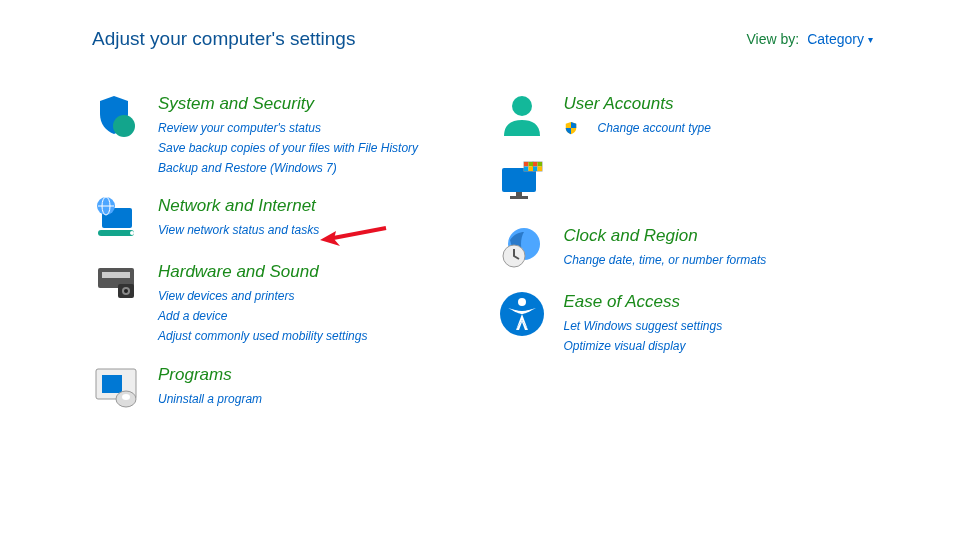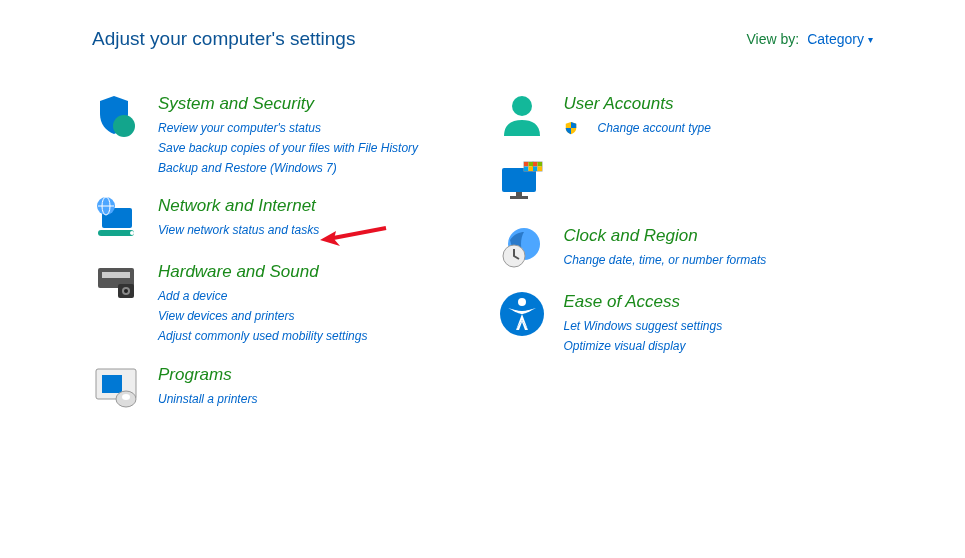--- a/index.html
+++ b/index.html
@@ -156,40 +156,40 @@
           <rect x="6" y="8" width="36" height="20" rx="2" fill="#555"></rect>
           <rect x="10" y="12" width="28" height="6" fill="#ccc"></rect>
           <rect x="26" y="24" width="16" height="14" rx="2" fill="#333"></rect>
           <circle cx="34" cy="31" r="4" fill="#888"></circle>
           <circle cx="34" cy="31" r="2" fill="#222"></circle>
         </svg>
       </div>
       <div class="cat-content">
         <div class="cat-title">Hardware and Sound</div>
         <div class="cat-links">
+          <span class="cat-link">View devices and printers</span>
           <span class="cat-link">Add a device</span>
-          <span class="cat-link">View devices and printers</span>
           <span class="cat-link">Adjust commonly used mobility settings</span>
         </div>
       </div>
     </div>
 
     <div class="category">
       <div class="cat-icon">
         <svg width="48" height="48" viewBox="0 0 48 48">
           <rect x="4" y="6" width="40" height="30" rx="2" fill="#eee" stroke="#999" stroke-width="1"></rect>
           <rect x="10" y="12" width="20" height="18" fill="#0078d4"></rect>
           <ellipse cx="34" cy="36" rx="10" ry="8" fill="#ddd" stroke="#999" stroke-width="1"></ellipse>
           <ellipse cx="34" cy="34" rx="4" ry="3" fill="#fff"></ellipse>
         </svg>
       </div>
       <div class="cat-content">
         <div class="cat-title">Programs</div>
         <div class="cat-links">
-          <span class="cat-link">Uninstall a printers</span>
+          <span class="cat-link">Uninstall a program</span>
         </div>
       </div>
     </div>
 
   </div>
 
   <div class="col">
 
     <div class="category">
       <div class="cat-icon">

